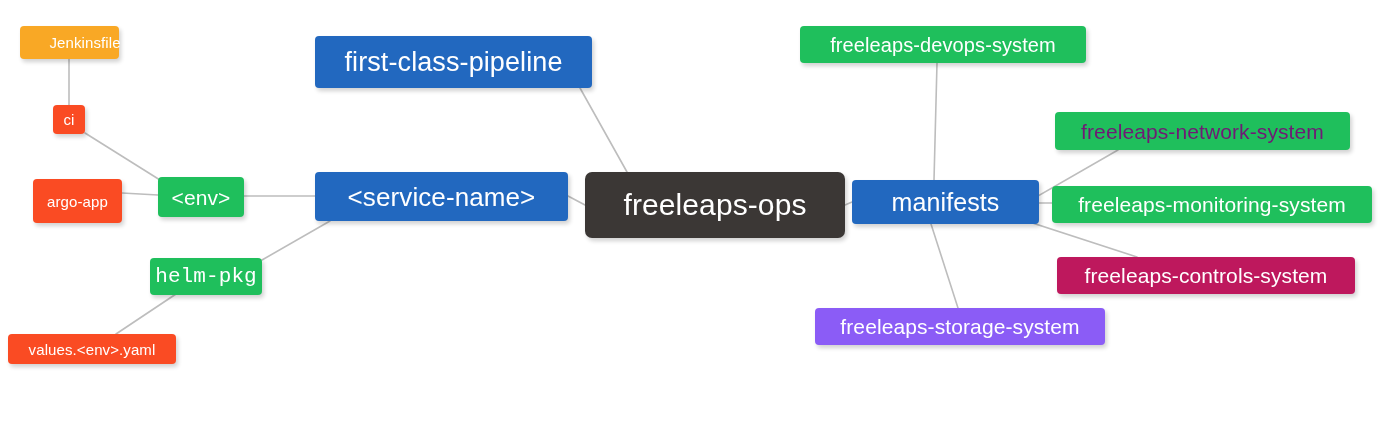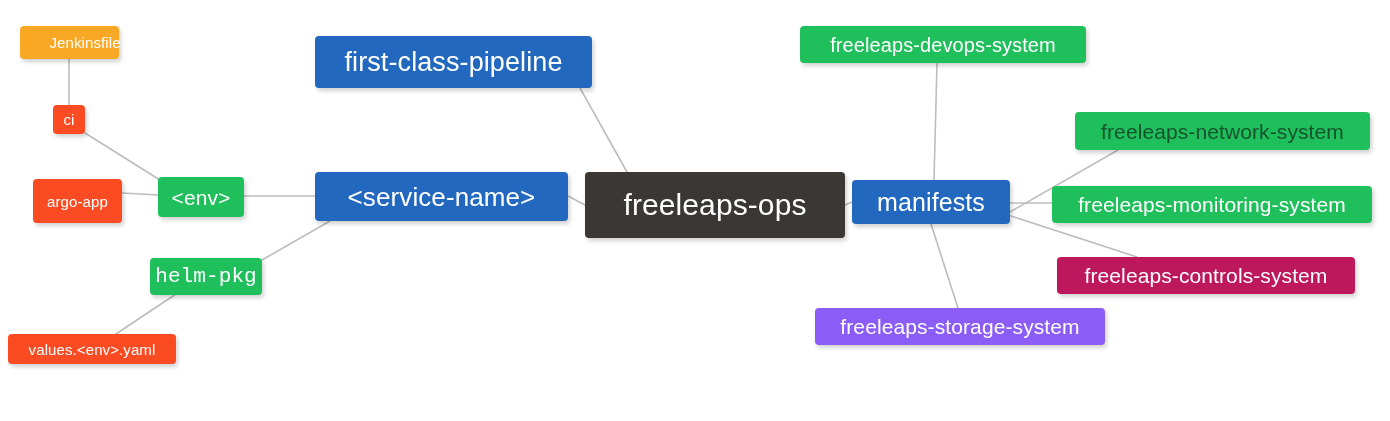--- a/index.html
+++ b/index.html
@@ -35,21 +35,21 @@
     align-items: center;
     justify-content: center;
     color: #ffffff;
     border-radius: 4px;
     white-space: nowrap;
     box-shadow: 2px 3px 4px rgba(0,0,0,0.18);
     letter-spacing: 0.1px;
     line-height: 1;
     user-select: none;
   }
-  .node.root      { background: #3b3735; }
+  .node.root      { background: #3b3735; border-radius: 7px; }
   .node.blue      { background: #2268bf; }
   .node.green     { background: #1fbf5c; }
   .node.red       { background: #fa4b23; }
   .node.orange    { background: #f9a825; padding-left: 31px; }
 </style>
 </head>
 <body>
 
 <svg id="mindmap" viewBox="0 0 1390 421" xmlns="http://www.w3.org/2000/svg">
   <g id="edges-group">
@@ -73,21 +73,21 @@
 <div id="nodes-layer">
     <div class="node root" style="left: 585px; top: 172px; width: 260px; height: 66px; font-size: 30px; background: rgb(59, 55, 53); color: rgb(255, 255, 255);">
       <span>freeleaps-ops</span>
     </div>
     <div class="node blue" style="left: 315px; top: 172px; width: 253px; height: 49px; font-size: 26px; background: rgb(34, 104, 191); color: rgb(255, 255, 255);">
       <span>&lt;service-name&gt;</span>
     </div>
     <div class="node blue" style="left: 315px; top: 36px; width: 277px; height: 52px; font-size: 27px; background: rgb(34, 104, 191); color: rgb(255, 255, 255);">
       <span>first-class-pipeline</span>
     </div>
-    <div class="node blue" style="left: 852px; top: 180px; width: 158px; height: 44px; font-size: 25px; background: rgb(34, 104, 191); color: rgb(255, 255, 255);">
+    <div class="node blue" style="left: 852px; top: 180px; width: 187px; height: 44px; font-size: 25px; background: rgb(34, 104, 191); color: rgb(255, 255, 255);">
       <span>manifests</span>
     </div>
     <div class="node green" style="left: 158px; top: 177px; width: 86px; height: 40px; font-size: 21px; background: rgb(31, 191, 92); color: rgb(255, 255, 255);">
       <span>&lt;env&gt;</span>
     </div>
     <div class="node green" style="left: 150px; top: 258px; width: 112px; height: 37px; font-size: 21px; background: rgb(31, 191, 92); color: rgb(255, 255, 255); font-family: Liberation Mono, monospace;">
       <span>helm-pkg</span>
     </div>
     <div class="node red" style="left: 53px; top: 105px; width: 32px; height: 29px; font-size: 15px; background: rgb(250, 75, 35); color: rgb(255, 255, 255);">
       <span>ci</span>
@@ -97,21 +97,21 @@
     </div>
     <div class="node red" style="left: 8px; top: 334px; width: 168px; height: 30px; font-size: 15px; background: rgb(250, 75, 35); color: rgb(255, 255, 255);">
       <span>values.&lt;env&gt;.yaml</span>
     </div>
     <div class="node orange" style="left: 20px; top: 26px; width: 99px; height: 33px; font-size: 15px; background: rgb(249, 168, 37); color: rgb(255, 255, 255);">
       <span>Jenkinsfile</span>
     </div>
     <div class="node green" style="left: 800px; top: 26px; width: 286px; height: 37px; font-size: 20px; background: rgb(31, 191, 92); color: rgb(255, 255, 255);">
       <span>freeleaps-devops-system</span>
     </div>
-    <div class="node green" style="left: 1055px; top: 112px; width: 295px; height: 38px; font-size: 21px; background: rgb(31, 191, 92); color: #14532d; margin-left: 20px;">
+    <div class="node green" style="left: 1055px; top: 112px; width: 295px; height: 38px; font-size: 21px; background: rgb(31, 191, 92); color: #701a75;">
       <span>freeleaps-network-system</span>
     </div>
     <div class="node green" style="left: 1052px; top: 186px; width: 320px; height: 37px; font-size: 21px; background: rgb(31, 191, 92); color: rgb(255, 255, 255); text-align: right;">
       <span>freeleaps-monitoring-system</span>
     </div>
     <div class="node green" style="left: 1057px; top: 257px; width: 298px; height: 37px; font-size: 21px; background: #be185d; color: rgb(255, 255, 255);">
       <span>freeleaps-controls-system</span>
     </div>
     <div class="node green" style="left: 815px; top: 308px; width: 290px; height: 37px; font-size: 21px; background: #8b5cf6; color: rgb(255, 255, 255);">
       <span>freeleaps-storage-system</span>

